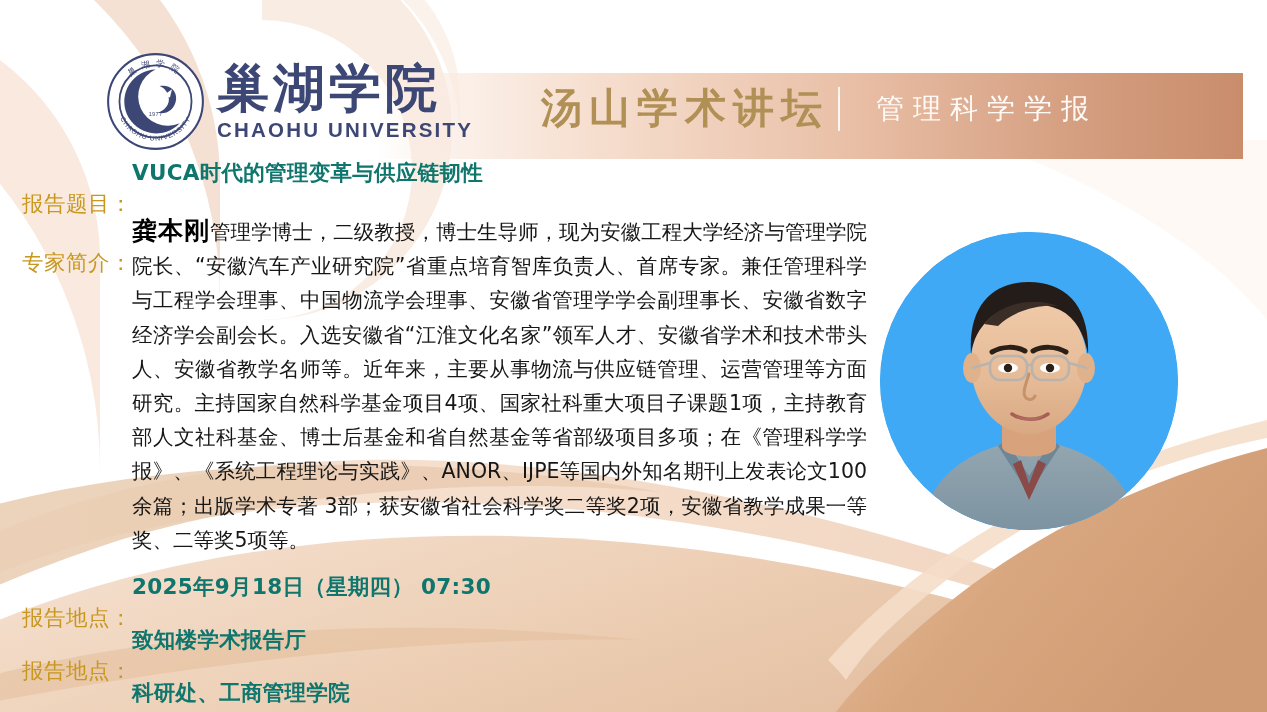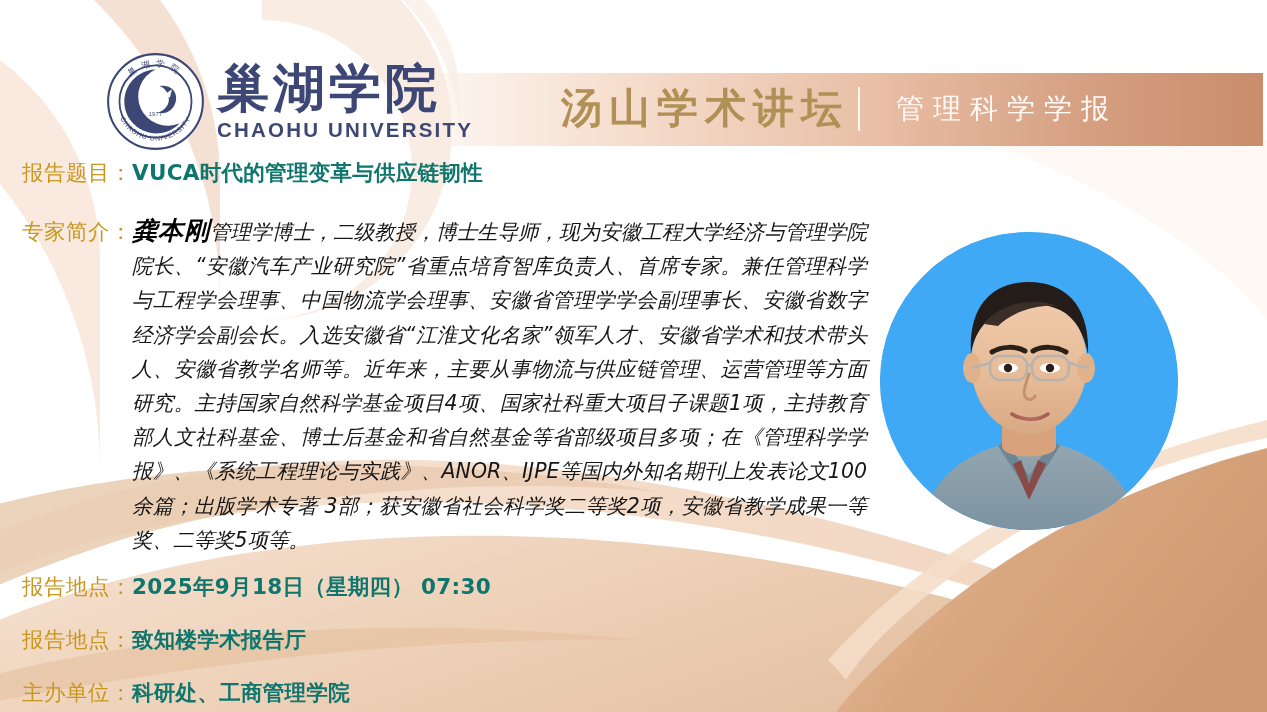--- a/index.html
+++ b/index.html
@@ -32,24 +32,24 @@
   
   .header {
     position: absolute;
     top: 0; left: 0;
     width: 1267px;
     height: 150px;
   }
 
   .banner {
     position: absolute;
-    left: 396px;
+    left: 376px;
     top: 73px;
     width: 867px;
-    height: 73px;
+    height: 86px;
     background: linear-gradient(to right,
                 rgba(252,243,237,0.0) 0%,
                 rgba(250,235,225,0.65) 8%,
                 rgba(246,222,206,0.95) 24%,
                 #e9bfa6 55%,
                 #d59f81 80%,
                 #c98d6c 100%);
   }
 
   .banner-inner {
@@ -139,20 +139,21 @@
     white-space: nowrap;
   }
 
   .label {
     color: #c8971e;
     font-size: 21.5px;
     font-weight: 500;
     letter-spacing: 0.5px;
     flex: none;
     font-family: Liberation Sans, sans-serif;
+    margin-top: 31px;
   }
 
   .value-bold {
     color: #0f766e;
     font-size: 21.5px;
     font-weight: 700;
     letter-spacing: 0.3px;
     font-family: "DejaVu Sans", "Liberation Sans", sans-serif;
   }
 
@@ -178,21 +179,20 @@
   }
 
   .bio-body {
     width: 735px;
     font-size: 20.5px;
     line-height: 34.2px;
     color: #161616;
     text-align: justify;
     text-justify: inter-character;
     font-family: "DejaVu Sans", "Liberation Sans", sans-serif;
-    font-style: italic;
   }
 
   .bio-name {
     font-size: 25px;
     font-weight: 700;
     color: #000000;
     letter-spacing: 1px;
   }
 
   

